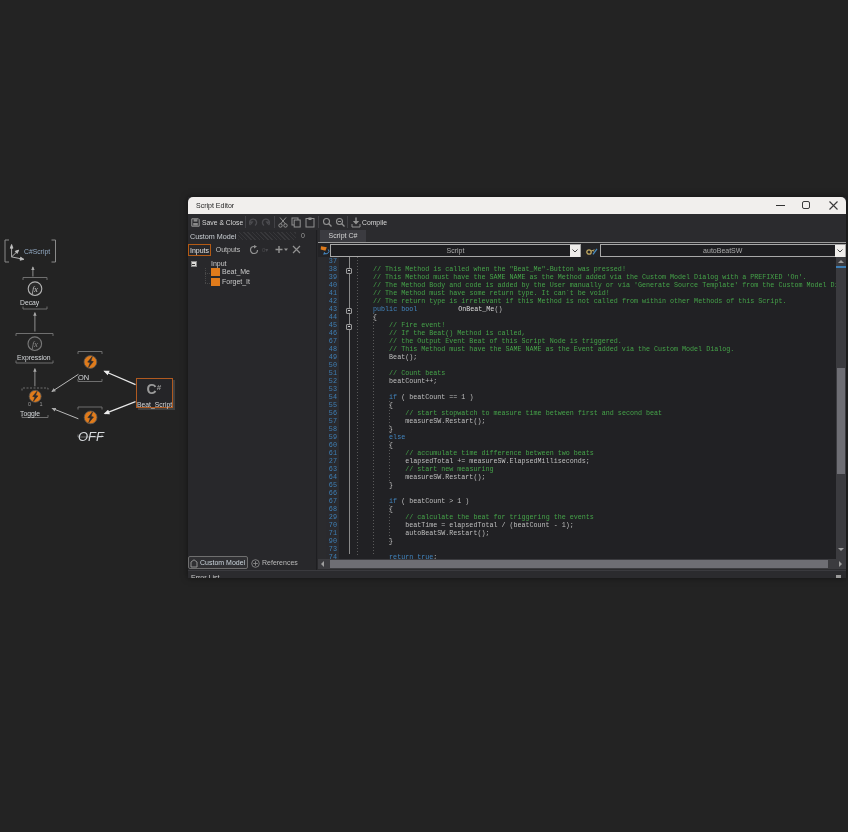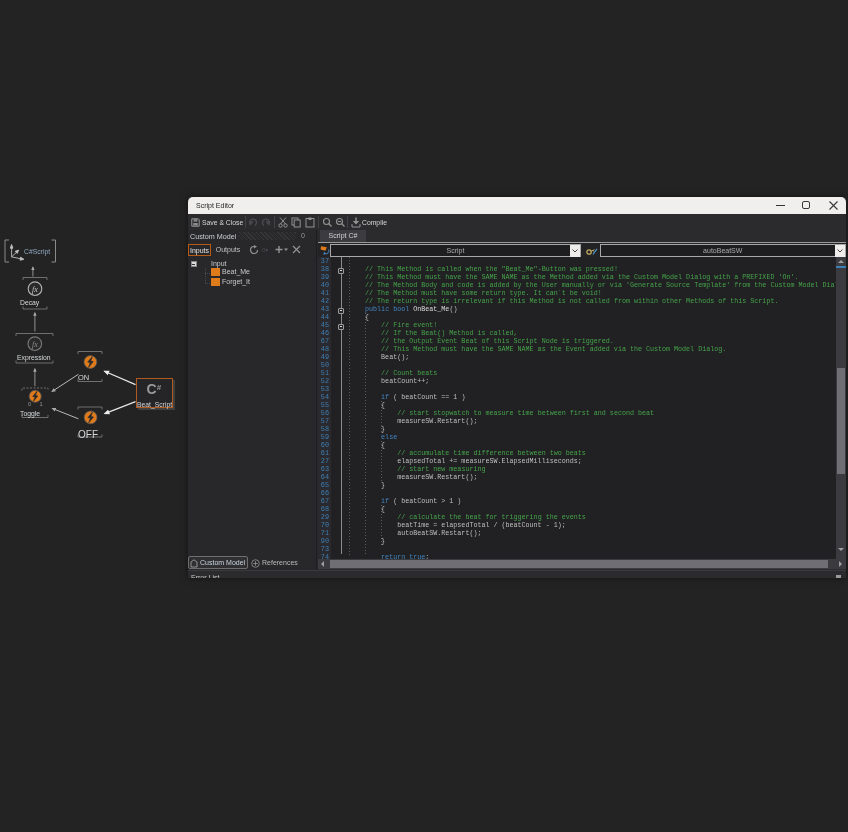--- a/index.html
+++ b/index.html
@@ -9,28 +9,28 @@
 .dots { background-image: radial-gradient(rgba(255,255,255,0.09) 0.6px, transparent 0.7px); background-size:2px 2px; }
 #graphsvg { position:absolute; left:0; top:0; width:848px; height:832px; }
 .nlabel { position:absolute; color:#D5D8DB; font-size:6.8px; white-space:nowrap; transform-origin:center; }
 #win { position:absolute; left:188px; top:197px; width:658px; height:381px; background:#28282B; overflow:hidden; box-shadow:0 0 6px rgba(0,0,0,0.5);text-decoration:underline; }
 #titlebar { position:absolute; left:0; top:0; width:658px; height:17px; background:#F1EFED; border-radius:5px 5px 0 0; }
 #toolbar { position:absolute; left:0; top:17px; width:658px; height:16px; background:#2B2B2E; }
 .tbtext { position:absolute; top:4.5px; font-size:6.8px; color:#D6D6D6; }
 .sep { position:absolute; top:2px; width:1px; height:12px; background:#424246; }
 #lpanel { position:absolute; left:0; top:33px; width:129px; height:340px; background:#28282B; border-right:1px solid #1e1e21; }
 #cpanel { position:absolute; left:130px; top:33px; width:528px; height:340px; background:#2B2B2E; }
-#editor { position:absolute; left:0; top:27px; width:518px; height:302px; background:#212124; overflow:hidden; }
+#editor { position:absolute; left:8px; top:27px; width:518px; height:302px; background:#212124; overflow:hidden; }
 #gutter { position:absolute; left:0; top:0; width:13px; height:302px; background:#2A2A2E; color:#3E7FB5; font-family:"Liberation Mono",monospace; font-size:6.8px; text-align:right; padding-right:2px; }
 #gutter div { height:8px; line-height:8px; }
 #code { position:absolute; left:31px; top:0; width:487px; height:299px; font-family:"Liberation Mono",monospace; font-size:6.7px; color:#BFBFBF; white-space:pre; }
 #code div { height:8px; line-height:8px; }
 .cm { color:#45A349; }
 .kw { color:#4285BE; }
-.mn { color:#DADADA; }
+.mn { color:#DADADA;margin-left:37px; }
 .guide { position:absolute; width:1px; background-image:repeating-linear-gradient(to bottom,#5a5a5a 0,#5a5a5a 1px,transparent 1px,transparent 3px); }
 .fbox { position:absolute; left:8px; width:6px; height:6px; background:#2A2A2E; border:1px solid #9a9a9a; border-radius:1px; }
 .fbox:after { content:""; position:absolute; left:1px; top:1.5px; width:2px; height:1px; background:#cfcfcf; }
 .combo { position:absolute; top:1px; height:13px; background:#1e1e21; background-image:radial-gradient(rgba(255,255,255,0.10) 0.6px, transparent 0.7px); background-size:2px 2px; border:1px solid #A8A8A8; color:#ABABAB; font-size:7px; text-align:center; line-height:12px; }
 .combo .chev { position:absolute; right:0; top:-0.5px; width:10px; height:12.5px; background:#EFEDEB; }
 .combo .chev svg { position:absolute; left:2px; top:4px; }
 </style>
 </head>
 <body>
 <svg id="graphsvg">
@@ -90,21 +90,21 @@
   <path d="M78,434.5 L78,437 L102,437 L102,434.5" fill="none" stroke="#6f6f6f" stroke-width="1"></path>
   <circle cx="90.6" cy="417.4" r="6.4" fill="#E07B1B" stroke="#555" stroke-width="0.8"></circle>
   <path d="M92.5,412 L87.9,417.5 L90.4,418 L88.7,422.8 L93.5,417 L91,416.5 z" fill="#2A2A2E" stroke="#2A2A2E" stroke-width="0.6"></path>
 </svg>
 
 <div class="nlabel" style="left:24px; top:248px; width:30px; color:#92A9C2;">C#Script</div>
 <div class="nlabel" style="left:20px; top:299px; width:30px;">Decay</div>
 <div class="nlabel" style="left:17px; top:354px; width:36px;">Expression</div>
 <div class="nlabel" style="left:20px; top:409.5px; width:30px;">Toggle</div>
 <div class="nlabel" style="left:78px; top:373px; width:24px; font-size:7.5px;">ON</div>
-<div class="nlabel" style="left:78px; top:428.5px; width:24px; font-size:10px;">OFF</div>
+<div class="nlabel" style="left:78px; top:428.5px; width:24px; font-size:13px;font-style:italic;">OFF</div>
 
 <div class="abs" style="left:135.5px; top:378px; width:37.5px; height:30px; background:#252528; border:1px solid #B05A20; box-shadow:2px 2px 0 rgba(140,140,140,0.28);">
   <div class="abs" style="left:10px; top:2px; width:22px; height:16px; color:#9a9a9a; font-size:14px; font-weight:bold; font-family:'Liberation Sans';">C<span style="font-size:8px; font-weight:bold; vertical-align:4px;">#</span></div>
   <div class="abs" style="left:0px; top:22px; width:36px; text-align:center; color:#D6D6D6; font-size:6.8px;">Beat_Script</div>
 </div>
 <div id="win">
   <div id="titlebar">
     <span style="position:absolute; left:8px; top:4.5px; font-size:7px; color:#1d1d1d;">Script Editor</span>
     <span style="position:absolute; left:588px; top:8px; width:9px; height:1px; background:#333;"></span>
     <span style="position:absolute; left:614px; top:4px; width:8px; height:8px; border:1.1px solid #3a3a3a; border-radius:2px;"></span>

